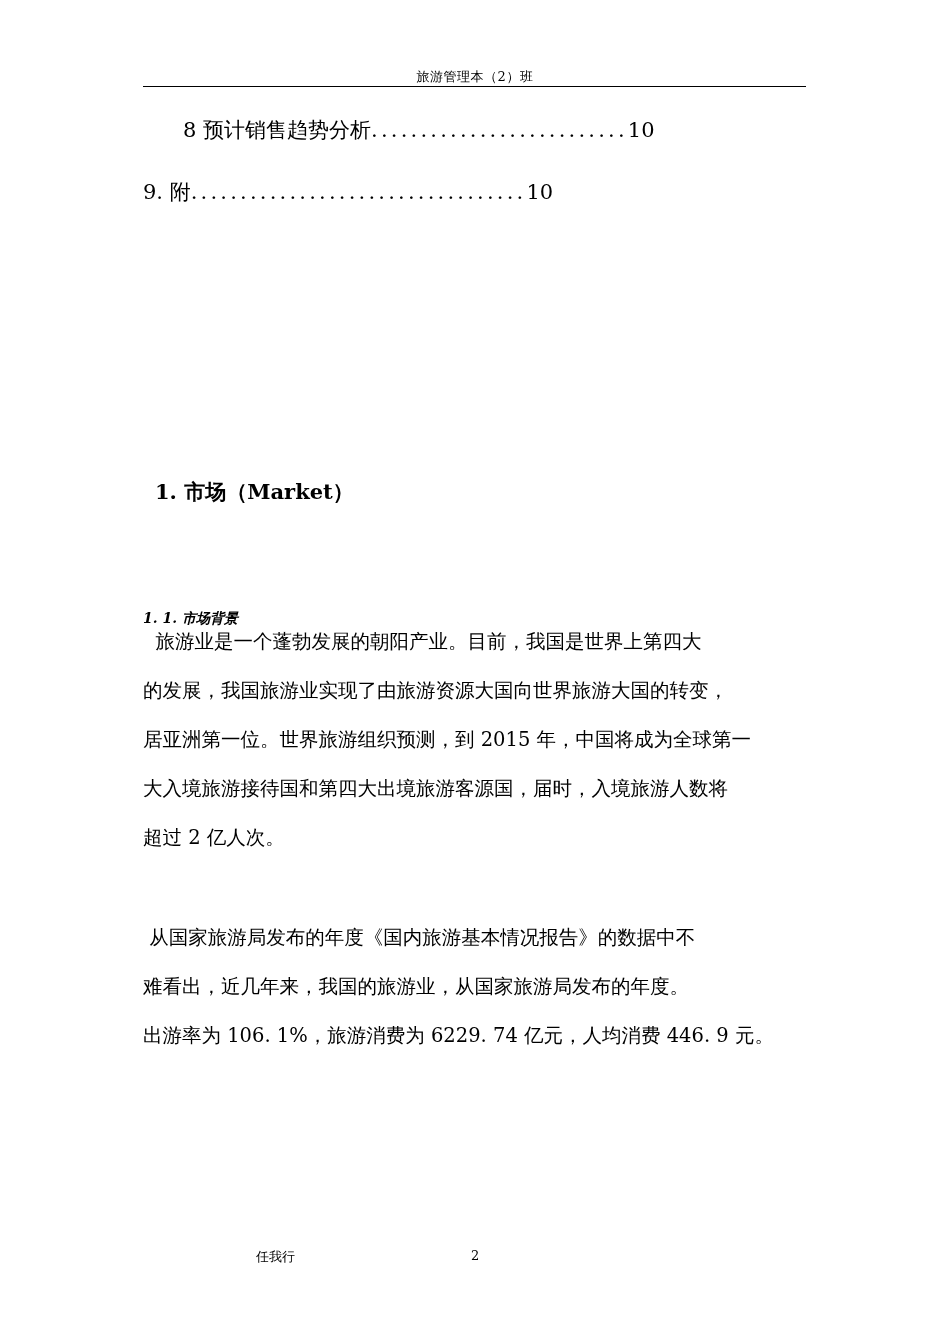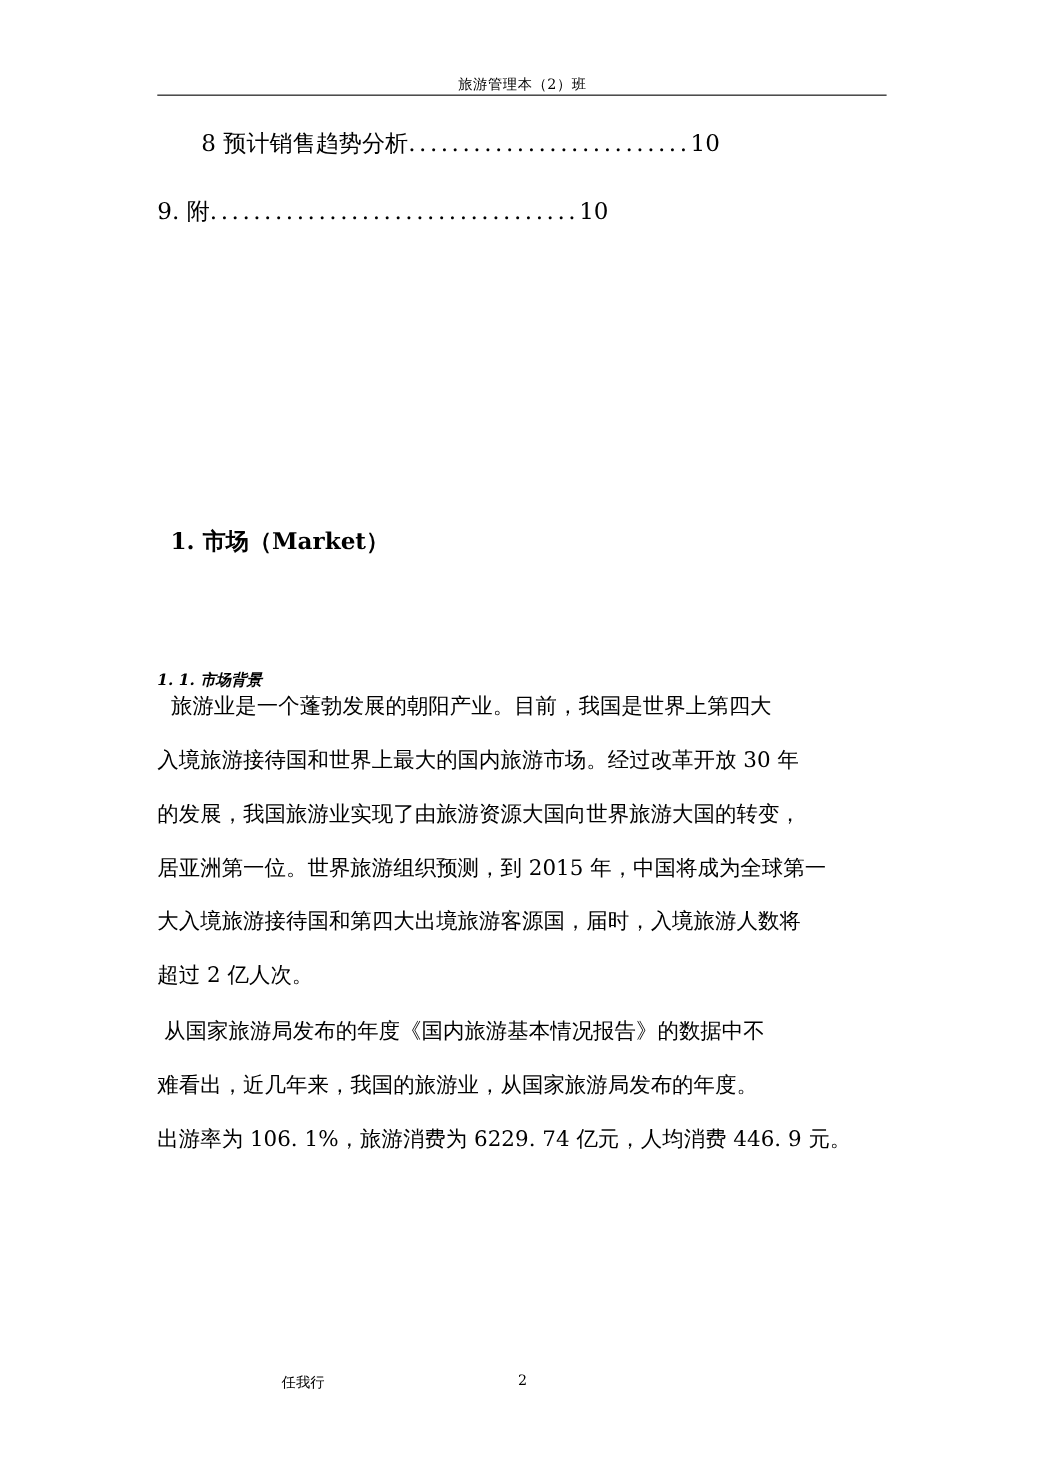--- a/index.html
+++ b/index.html
@@ -34,21 +34,20 @@
   <span>9. 附</span>
   <span class="toc-dots">..................................</span>
   <span>10</span>
 </div>
 
 <div class="h1">1. 市场（Market）</div>
 <div class="h2">1. 1. 市场背景</div>
 
 <div class="para" style="top:617px;">
   <span class="line" style="white-space:pre;">  旅游业是一个蓬勃发展的朝阳产业。目前，我国是世界上第四大</span>
-  <span class="line">入境旅游接待国和世界上最大的国内旅游市场。经过改革开放 30 年</span>
   <span class="line">的发展，我国旅游业实现了由旅游资源大国向世界旅游大国的转变，</span>
   <span class="line">居亚洲第一位。世界旅游组织预测，到 2015 年，中国将成为全球第一</span>
   <span class="line">大入境旅游接待国和第四大出境旅游客源国，届时，入境旅游人数将</span>
   <span class="line">超过 2 亿人次。</span>
 </div>
 
 <div class="para" style="top:913px;">
   <span class="line" style="white-space:pre;"> 从国家旅游局发布的年度《国内旅游基本情况报告》的数据中不</span>
   <span class="line">难看出，近几年来，我国的旅游业，从国家旅游局发布的年度。</span>
   <span class="line">出游率为 106. 1%，旅游消费为 6229. 74 亿元，人均消费 446. 9 元。</span>

